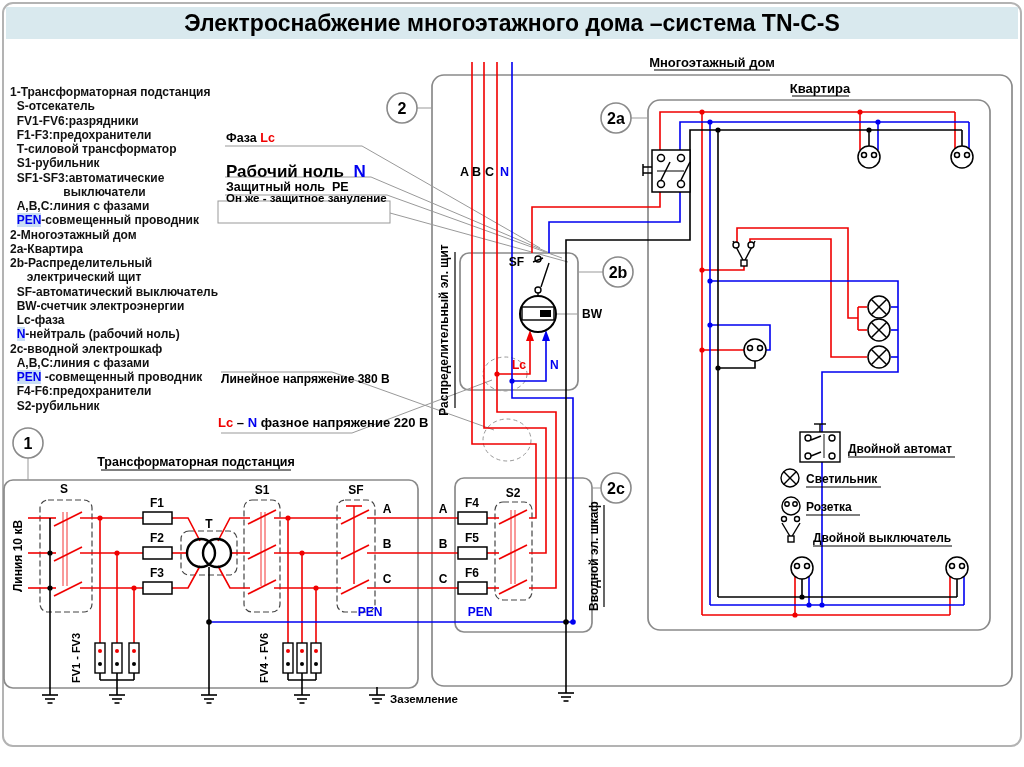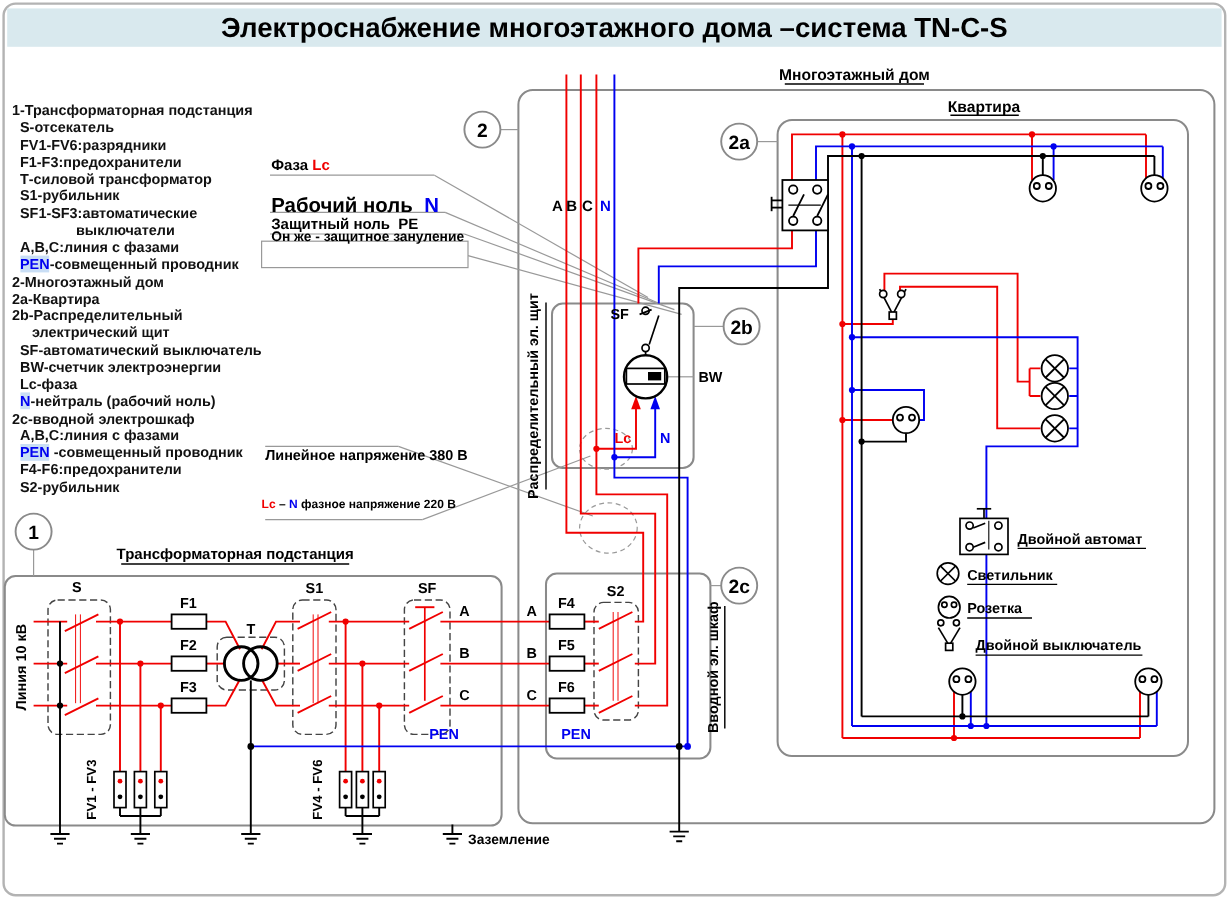--- a/index.html
+++ b/index.html
@@ -405,15 +405,15 @@
 </svg>
 
 <div id="titlebar" class="ovl">Электроснабжение многоэтажного дома –система TN-C-S</div>
 <div id="legend" class="ovl"><div class="lline"><span>1-Трансформаторная подстанция</span></div><div class="lline"><span>  S-отсекатель</span></div><div class="lline"><span>  FV1-FV6:разрядники</span></div><div class="lline"><span>  F1-F3:предохранители</span></div><div class="lline"><span>  Т-силовой трансформатор</span></div><div class="lline"><span>  S1-рубильник</span></div><div class="lline"><span>  SF1-SF3:автоматические</span></div><div class="lline"><span>                выключатели</span></div><div class="lline"><span>  А,В,С:линия с фазами</span></div><div class="lline"><span>  </span><span class="hl">PEN</span><span>-совмещенный проводник</span></div><div class="lline"><span>2-Многоэтажный дом</span></div><div class="lline"><span>2а-Квартира</span></div><div class="lline"><span>2b-Распределительный</span></div><div class="lline"><span>     электрический щит</span></div><div class="lline"><span>  SF-автоматический выключатель</span></div><div class="lline"><span>  BW-счетчик электроэнергии</span></div><div class="lline"><span>  Lc-фаза</span></div><div class="lline"><span>  </span><span class="hl">N</span><span>-нейтраль (рабочий ноль)</span></div><div class="lline"><span>2с-вводной электрошкаф</span></div><div class="lline"><span>  А,В,С:линия с фазами</span></div><div class="lline"><span>  </span><span class="hl">PEN</span><span> -совмещенный проводник</span></div><div class="lline"><span>  F4-F6:предохранители</span></div><div class="lline"><span>  S2-рубильник</span></div></div>
 
 <div class="ovl callout" style="left:226px;top:131px;font-size:12.5px;"><span>Фаза </span><span class="seg-red">Lc</span></div>
 <div class="ovl callout" style="left:226px;top:162px;font-size:17px;"><span>Рабочий ноль  </span><span class="seg-blue">N</span></div>
 <div class="ovl callout" style="left:226px;top:180px;font-size:12.5px;"><span>Защитный ноль  PE</span></div>
 <div class="ovl callout" style="left:226px;top:192px;font-size:11.5px;"><span>Он же - защитное зануление</span></div>
 <div class="ovl callout" style="left:221px;top:372px;font-size:12px;"><span>Линейное напряжение 380 В</span></div>
-<div class="ovl callout" style="left:218px;top:415px;font-size:10px;"><span class="seg-red">Lc</span><span> – </span><span class="seg-blue">N</span><span> фазное напряжение 220 В</span></div>
+<div class="ovl callout" style="left:218px;top:415px;font-size:13px;"><span class="seg-red">Lc</span><span> – </span><span class="seg-blue">N</span><span> фазное напряжение 220 В</span></div>
 
 </div>
 
 </body></html>

